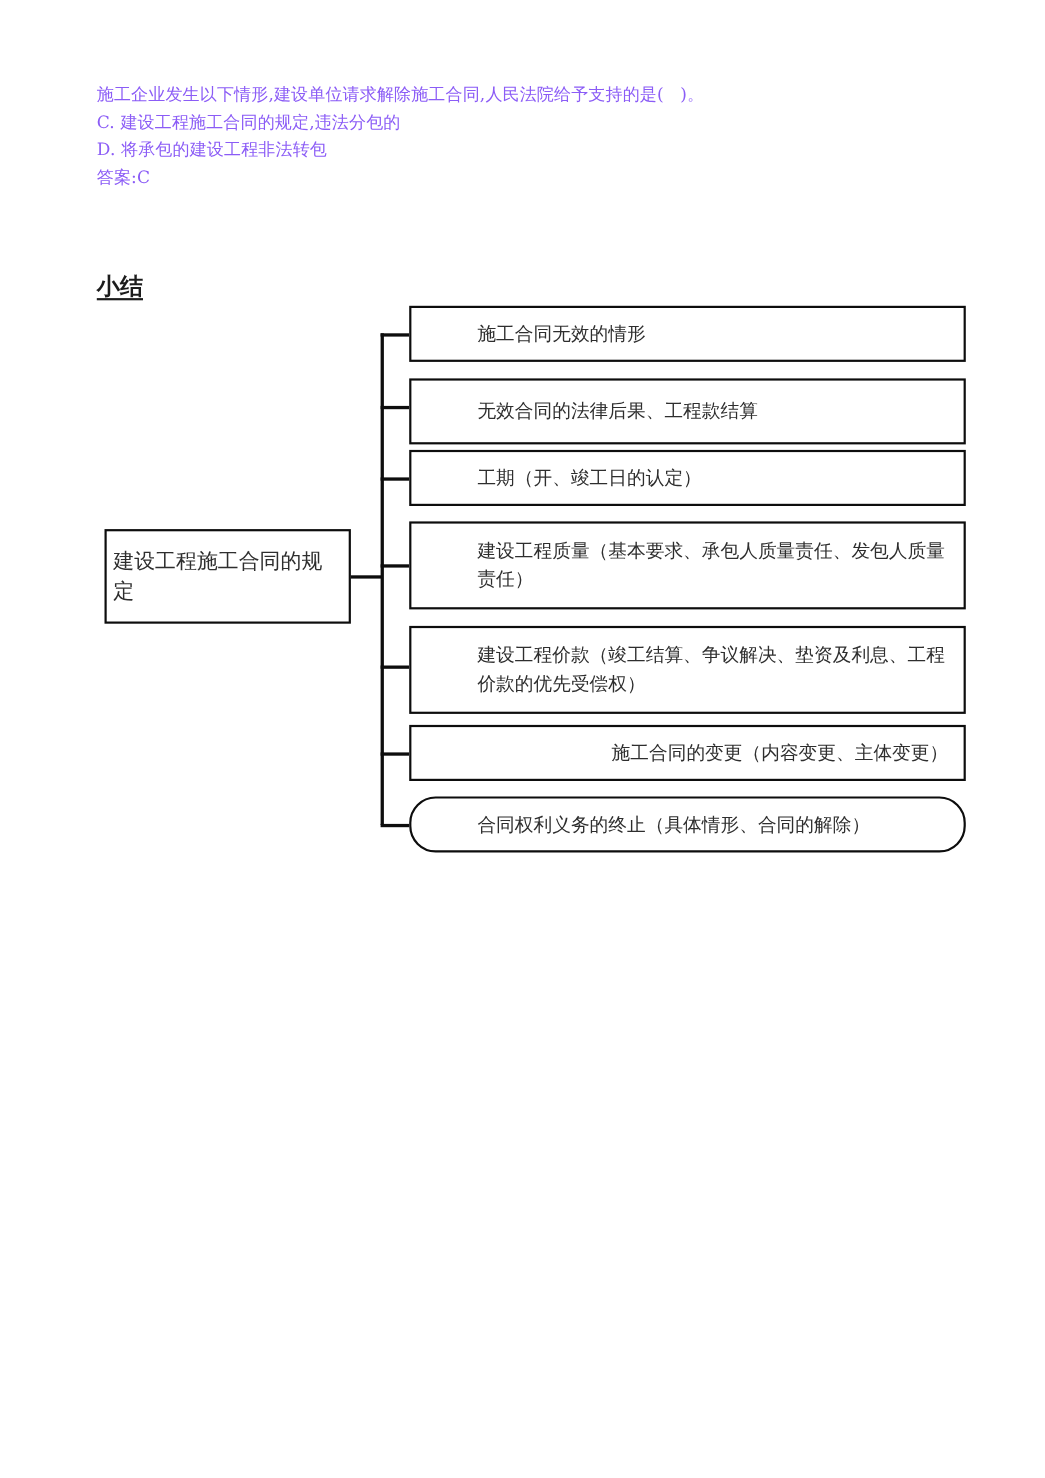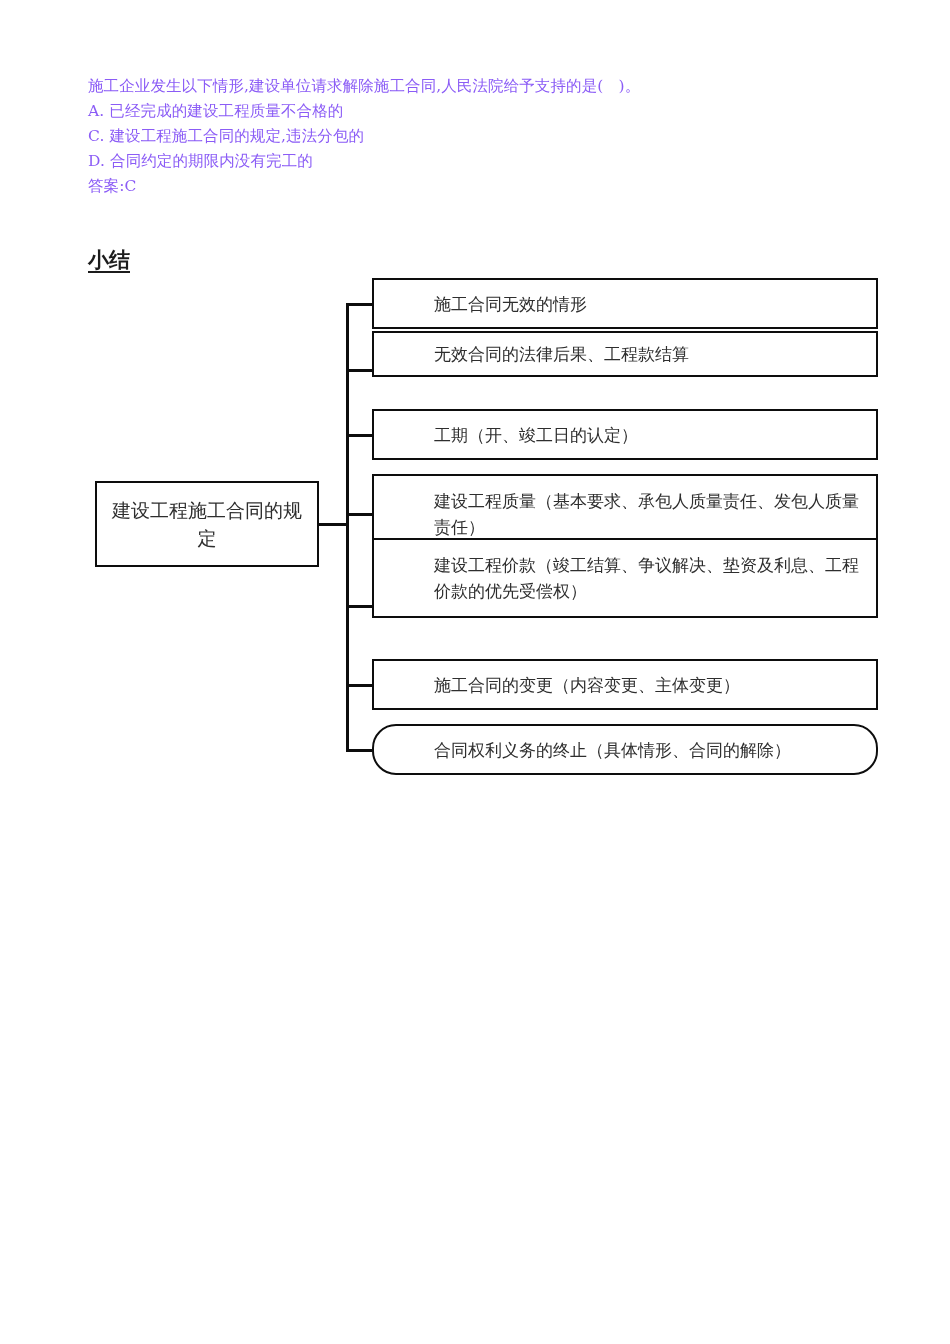--- a/index.html
+++ b/index.html
@@ -64,41 +64,41 @@
     left: 95px;
     top: 481px;
     width: 224px;
     height: 86px;
     justify-content: center;
   }
   .root-text {
     font-size: 19px;
     line-height: 28px;
     color: #2e2e2e;
-    text-align: center;
+    text-align: left;
     padding: 0 6px;
   }
   .branch-box {
     left: 372px;
     width: 506px;
   }
   .branch-text {
     font-size: 17px;
     line-height: 26px;
     color: #2e2e2e;
     padding: 0 14px 0 16px;
     margin-left: 44px;
   }
 
   .b1 { top: 278px; height: 51px; }
-  .b2 { top: 331px; height: 46px; }
+  .b2 { top: 344px; height: 60px; }
   .b3 { top: 409px; height: 51px; }
   .b4 { top: 474px; height: 80px; }
-  .b5 { top: 538px; height: 80px; justify-content: flex-end; }
-  .b6 { top: 659px; height: 51px; }
+  .b5 { top: 569px; height: 80px; justify-content: flex-end; }
+  .b6 { top: 659px; height: 51px; justify-content: flex-end; }
   .b7 { top: 724px; height: 51px; border-radius: 24px; }
 
   
   .line {
     position: absolute;
     background: #0d0d0d;
   }
   .spine {
     left: 346px;
     top: 303px;
@@ -122,23 +122,22 @@
   .s4 { top: 513px; }
   .s5 { top: 605px; }
   .s6 { top: 684px; }
   .s7 { top: 749px; }
 </style>
 </head>
 <body>
 
 <div id="question-block">
   <div class="q-line">施工企业发生以下情形,建设单位请求解除施工合同,人民法院给予支持的是(   )。</div>
-  <div class="q-line">A. 已经完成的建设工程质量不合格的</div>
   <div class="q-line">C. 建设工程施工合同的规定,违法分包的</div>
-  <div class="q-line">D. 合同约定的期限内没有完工的</div>
+  <div class="q-line">D. 将承包的建设工程非法转包</div>
   <div class="q-line">答案:C</div>
 </div>
 
 <div id="summary-heading">小结</div>
 
 <div id="diagram">
 
   <div class="node-box root-box">
     <div class="root-text">建设工程施工合同的规定</div>
   </div>

